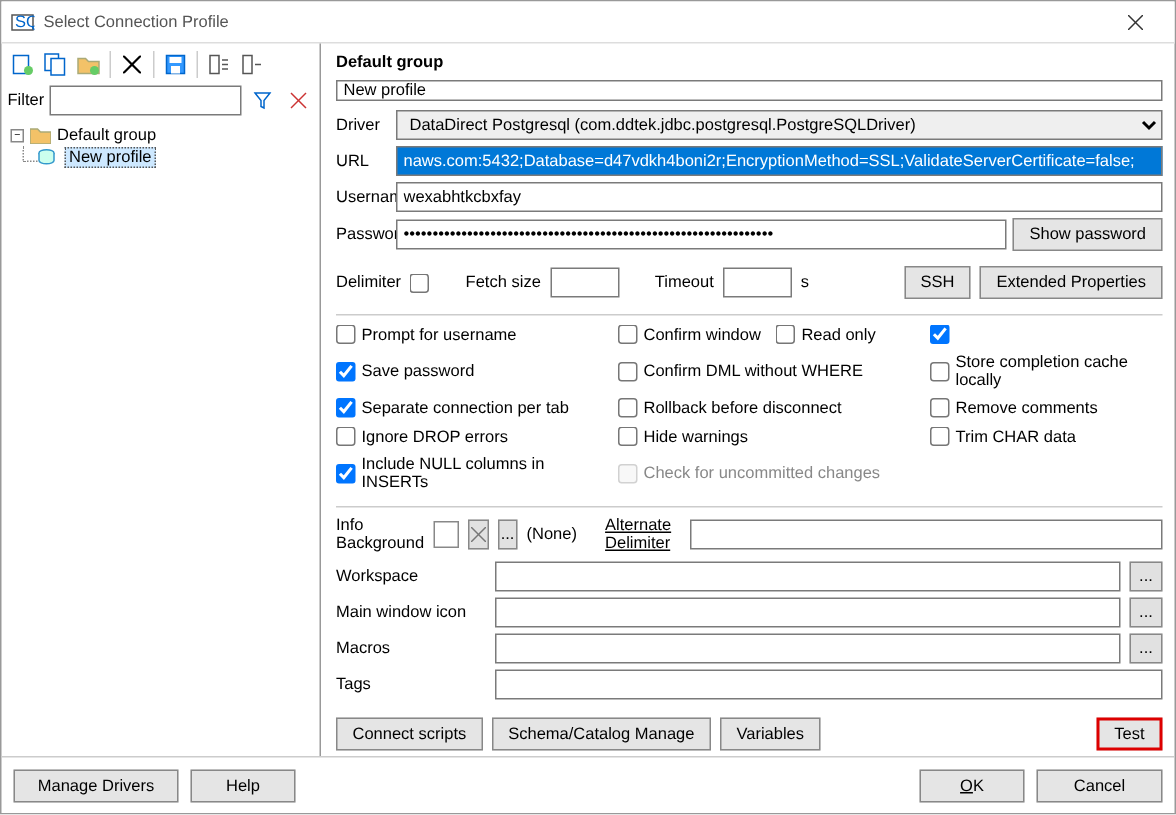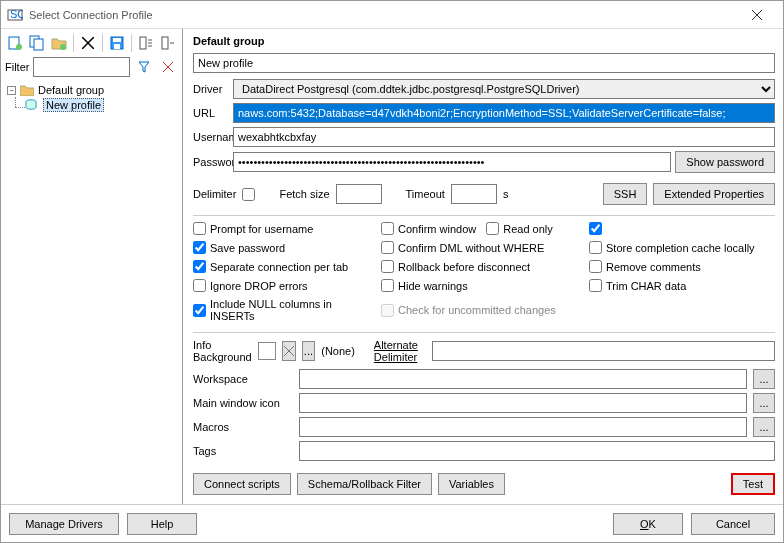--- a/index.html
+++ b/index.html
@@ -3,21 +3,21 @@
 <meta charset="utf-8">
 <style>
 * { box-sizing: border-box; margin: 0; padding: 0; font-family: "Segoe UI", Tahoma, sans-serif; font-size: 11px; }
 body { background: #fff; width: 784px; height: 543px; overflow: hidden; }
 .window { width: 784px; height: 543px; border: 1px solid #999; display: flex; flex-direction: column; }
 .titlebar { height: 28px; background: #fff; border-bottom: 1px solid #ddd; display: flex; align-items: center; padding: 0 6px; }
 .titlebar .icon { width: 16px; height: 16px; margin-right: 6px; }
 .titlebar .title { flex: 1; color: #555; }
 .titlebar .close { width: 40px; height: 28px; display: flex; align-items: center; justify-content: center; color: #333; }
 .body { flex: 1; display: flex; min-height: 0; }
-.left { width: 182px; border-right: 1px solid #999; display: flex; flex-direction: column; padding: 4px 4px 0 4px; }
+.left { width: 213px; border-right: 1px solid #999; display: flex; flex-direction: column; padding: 4px 4px 0 4px; }
 .toolbar { display: flex; gap: 2px; align-items: center; margin-bottom: 4px; }
 .tb-btn { width: 20px; height: 20px; display: flex; align-items: center; justify-content: center; }
 .tb-sep { width: 1px; height: 18px; background: #ccc; margin: 0 2px; }
 .filter-row { display: flex; align-items: center; gap: 4px; margin-bottom: 4px; }
 .filter-row label { color: #000; }
 .filter-row input { flex: 1; min-width: 0; height: 20px; border: 1px solid #7a7a7a; padding: 0 3px; }
 .tree { flex: 1; overflow: auto; padding: 2px; }
 .tree-item { display: flex; align-items: center; gap: 4px; padding: 1px 0; }
 .tree-child { padding-left: 18px; position: relative; }
 .tree-child::before { content: ""; position: absolute; left: 8px; top: 0; width: 1px; height: 10px; border-left: 1px dotted #888; }
@@ -309,21 +309,21 @@
         <input type="text" style="">
         <button class="sq-btn">...</button>
       </div>
       <div class="path-row">
         <span class="lbl">Tags</span>
         <input type="text" style="">
       </div>
 
       <div class="btn-row">
         <button class="btn">Connect scripts</button>
-        <button class="btn">Schema/Rollback Filter</button>
+        <button class="btn">Schema/Catalog Manage</button>
         <button class="btn">Variables</button>
         <span class="spacer"></span>
         <button class="btn test-btn">Test</button>
       </div>
     </div>
   </div>
 
   <div class="footer">
     <button class="btn" style="width:110px">Manage Drivers</button>
     <button class="btn" style="width:70px">Help</button>

